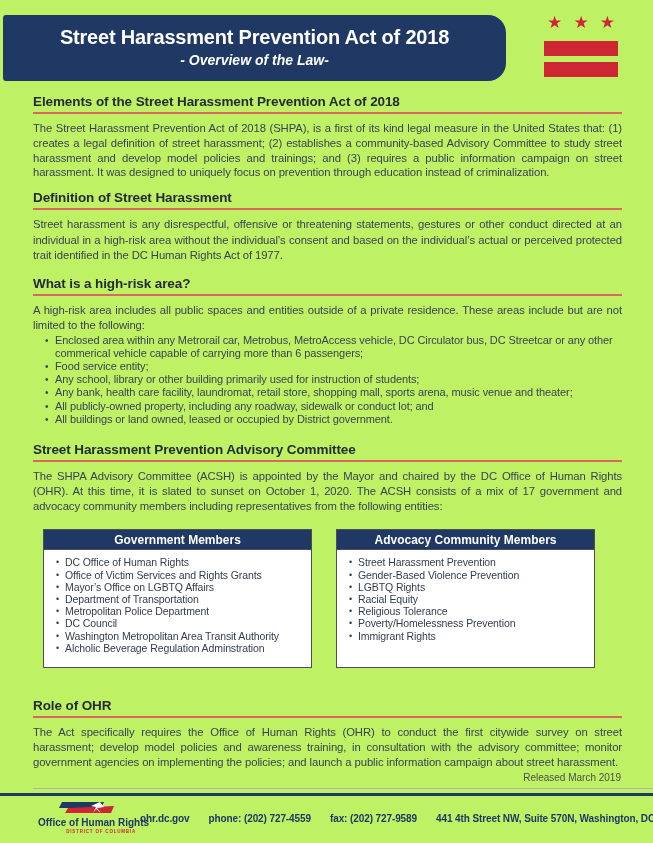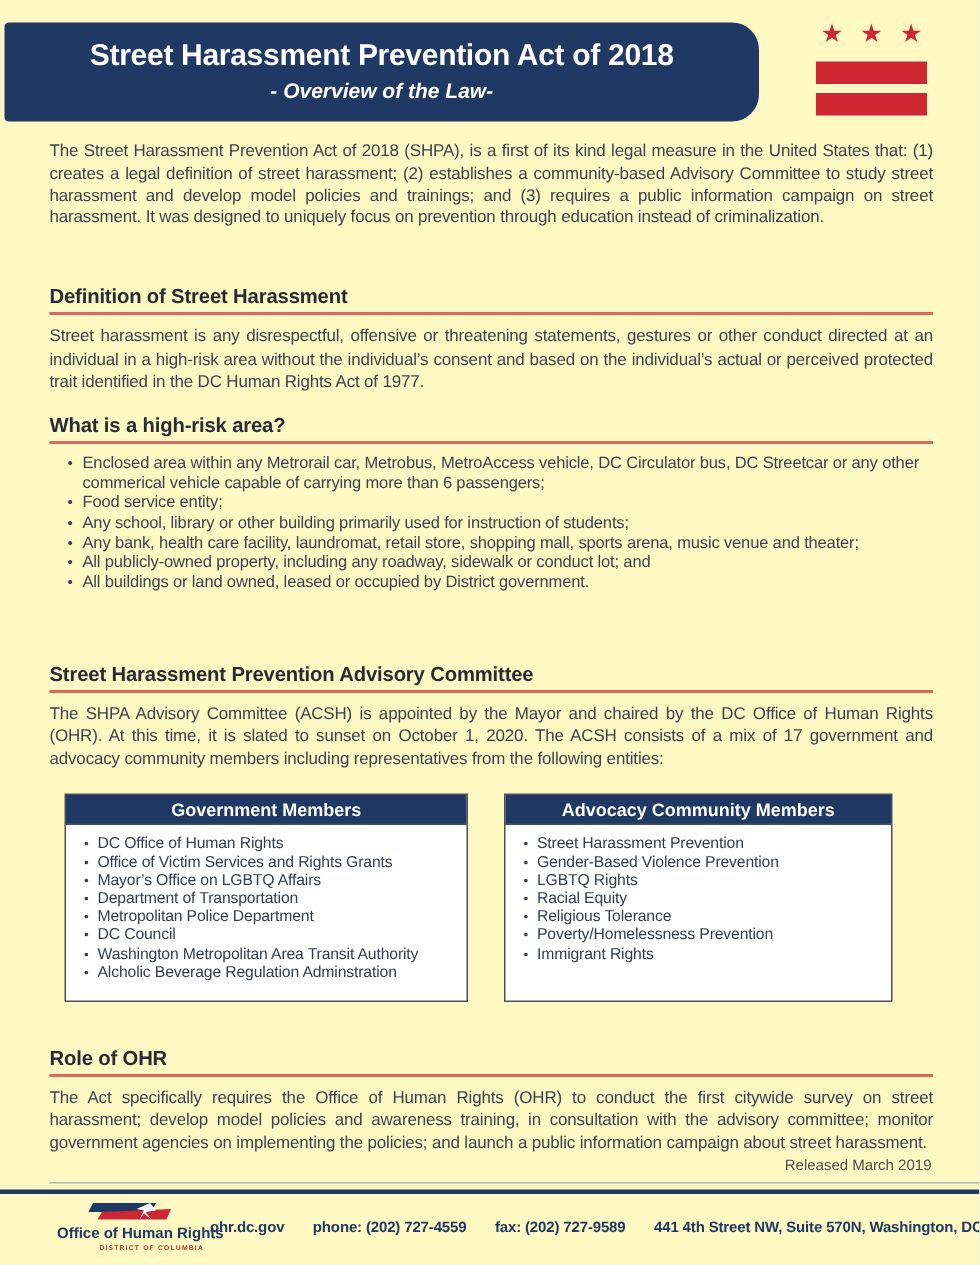--- a/index.html
+++ b/index.html
@@ -1,19 +1,19 @@
 <!DOCTYPE html>
 <html><head>
 <meta charset="utf-8">
 <style>
   * { margin:0; padding:0; box-sizing:border-box; }
   html,body { background:#ffffff; }
   body { font-family:"Liberation Sans", sans-serif; }
   .page {
-    position:relative; width:653px; height:843px; background:#fef9c3;
+    position:relative; width:653px; height:843px; background:#bef264;
     outline:1px solid #d6d6d6; overflow:hidden;
     color:#3a4252;
   }
   
   .banner {
     position:absolute; left:3px; top:15px; width:503px; height:66px;
     background:#1F3864; border-radius:3px 18px 18px 3px;
     color:#fff; text-align:center; padding-top:11px;
   }
   .banner-title { font-size:20px; font-weight:bold; letter-spacing:-0.2px; }
@@ -83,30 +83,32 @@
     <div class="flag-stars">
       <span class="flag-star">★</span>
       <span class="flag-star">★</span>
       <span class="flag-star">★</span>
     </div>
     <div class="flag-bar"></div>
     <div class="flag-bar"></div>
   </div>
 
   <div class="sec" style="top:94px;">
+    <div class="sec-heading">Elements of the Street Harassment Prevention Act of 2018</div>
     <p class="body-text">The Street Harassment Prevention Act of 2018 (SHPA), is a first of its kind legal measure in the United States that: (1) creates a legal definition of street harassment; (2) establishes a community-based  Advisory Committee to study street harassment and develop model policies and trainings; and (3) requires a public information campaign on street harassment.  It was designed to uniquely focus on prevention through education instead of criminalization.</p>
   </div>
 
   <div class="sec" style="top:190px;">
     <div class="sec-heading">Definition of Street Harassment</div>
     <p class="body-text" style="line-height:15.6px;">Street harassment is any disrespectful, offensive or threatening statements, gestures or other conduct directed at an individual in a high-risk area without the individual’s consent and based on the individual’s actual or perceived protected trait identified in the DC Human Rights Act of 1977.</p>
   </div>
 
   <div class="sec" style="top:276px;">
     <div class="sec-heading">What is a high-risk area?</div>
+    <p class="body-text">A high-risk area includes all public spaces and entities outside of a private residence. These areas include but are not limited to the following:</p>
     <ul class="bullets">
       <li>Enclosed area within any Metrorail car, Metrobus, MetroAccess vehicle, DC Circulator bus, DC Streetcar or any other commerical vehicle capable of carrying more than 6 passengers;</li>
       <li>Food service entity;</li>
       <li>Any school, library or other building primarily used for instruction of students;</li>
       <li>Any bank, health care facility, laundromat, retail store, shopping mall, sports arena, music venue and theater;</li>
       <li>All publicly-owned property, including any roadway, sidewalk or conduct lot; and</li>
       <li>All buildings or land owned, leased or occupied by District government.</li>
     </ul>
   </div>
 

